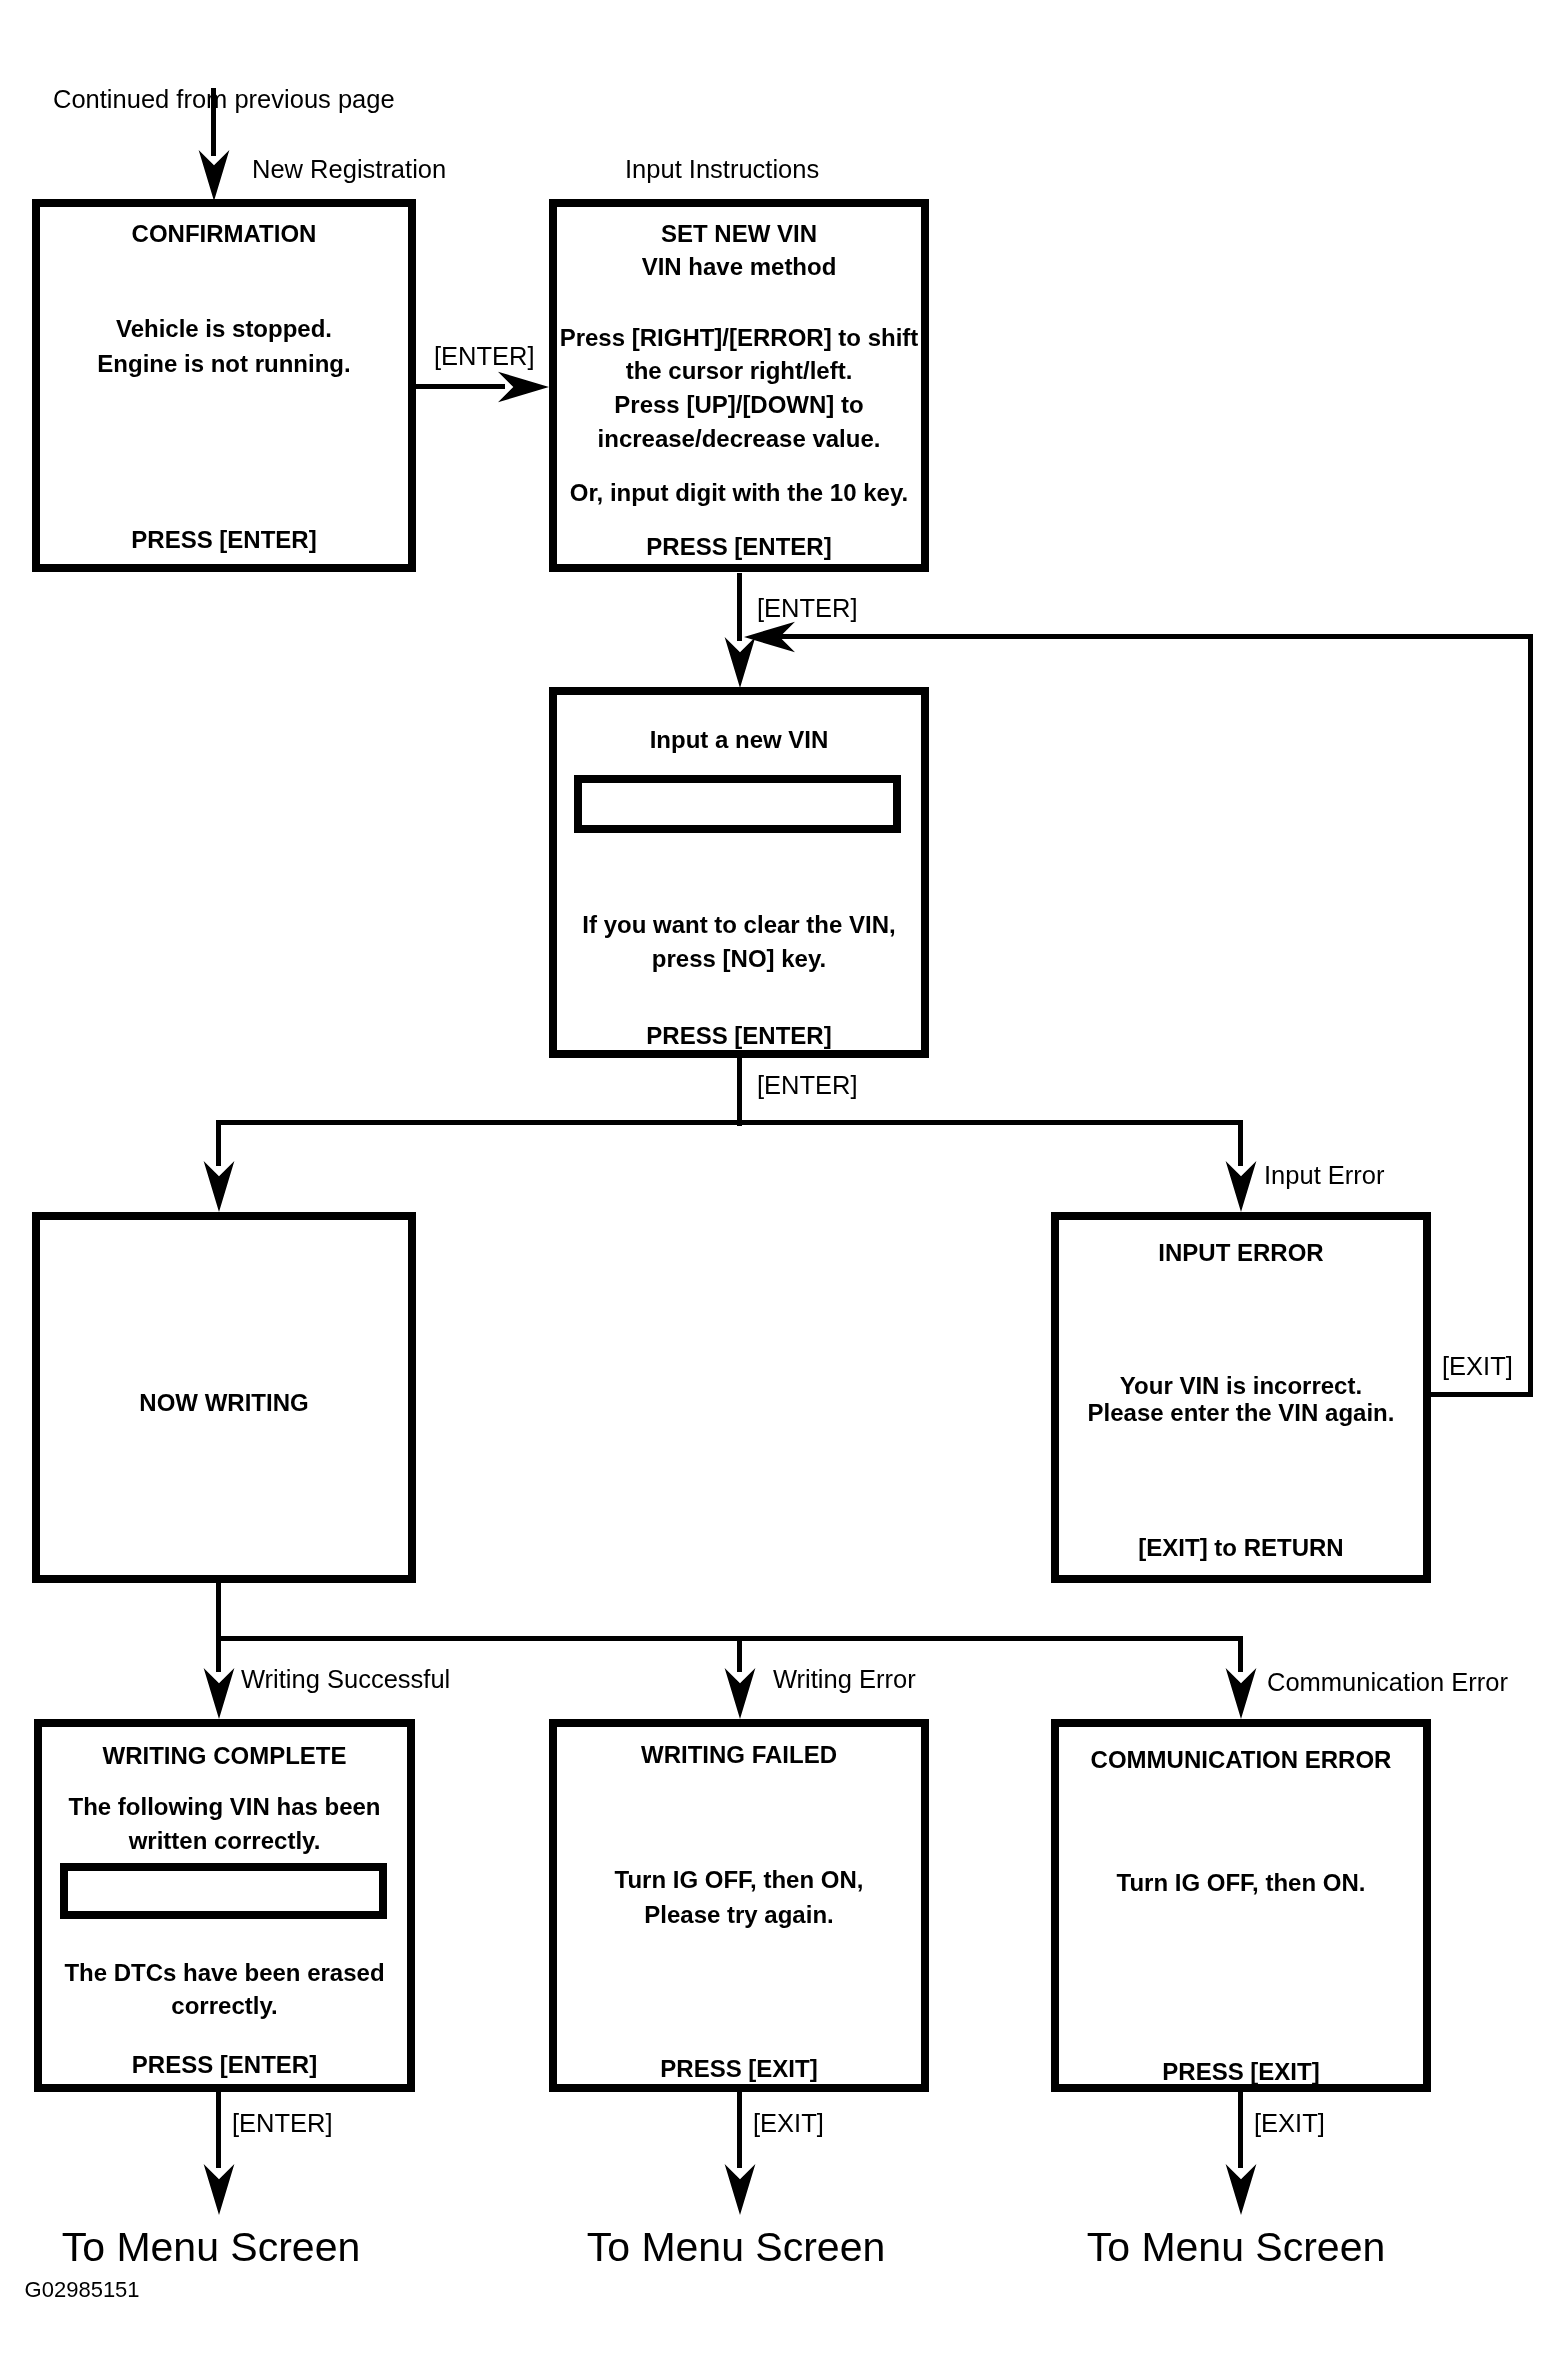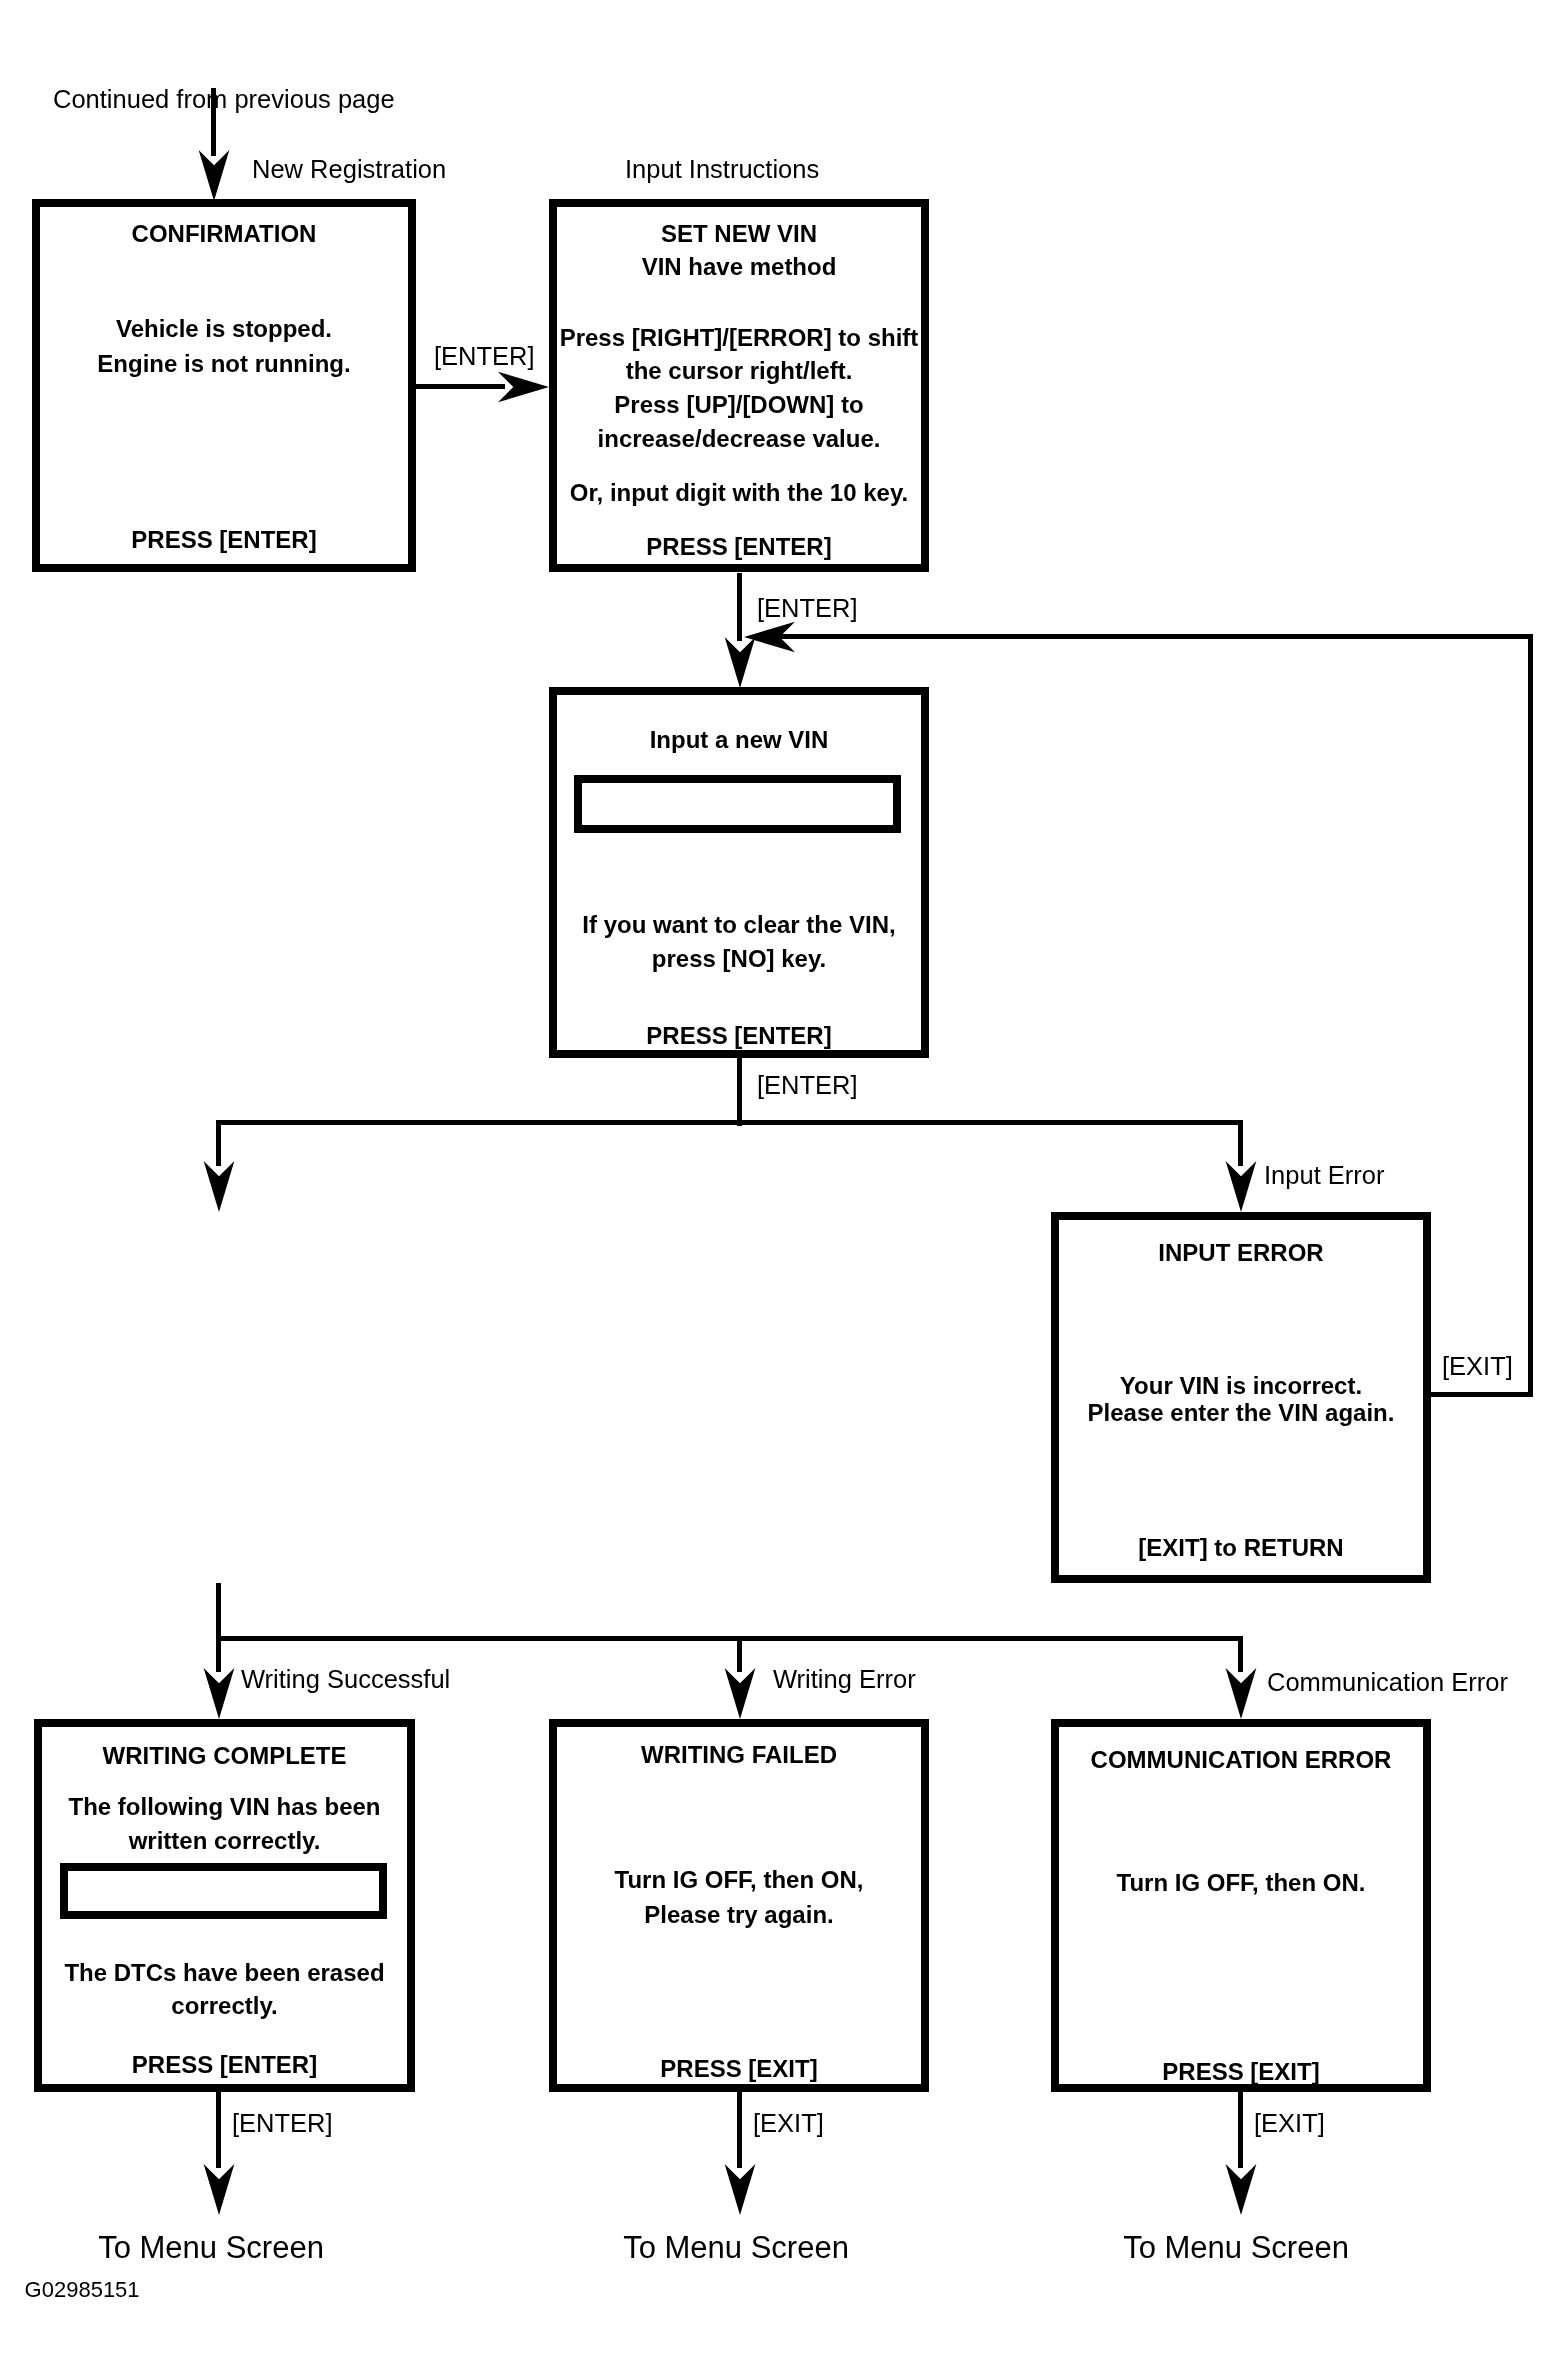--- a/index.html
+++ b/index.html
@@ -42,21 +42,21 @@
   .arr.down{clip-path:polygon(50% 100%, 2% 0%, 50% 30%, 98% 0%);}
   .arr.right{clip-path:polygon(100% 50%, 0% 2%, 30% 50%, 0% 98%);}
   .arr.left{clip-path:polygon(0% 50%, 100% 2%, 70% 50%, 100% 98%);}
   
   .lbl{
     position:absolute;
     font-size:25.5px;
     line-height:28px;
     white-space:nowrap;
   }
-  .lbl.big{font-size:31px;line-height:35px;}
+  .lbl.big{font-size:41px;line-height:35px;}
   .lbl.small{font-size:22px;line-height:24px;}
   .lbl.center{transform:translateX(-50%);}
 </style>
 </head>
 <body>
 
 <div class="canvas">
 
   <div class="lbl" style="left:53px;top:51px;margin-top:34px;">Continued from previous page</div>
 
@@ -107,20 +107,23 @@
 
   <div class="vline" style="left:737px;top:1058px;width:5.3px;height:68px;"></div>
   <div class="lbl" style="left:757px;top:1071px;">[ENTER]</div>
   <div class="hline" style="left:216px;top:1120px;width:1027px;height:5.3px;"></div>
   <div class="vline" style="left:216px;top:1120px;width:5.3px;height:46px;"></div>
   <div class="arr down" style="left:203px;top:1161px;width:32px;height:51px;"></div>
   <div class="vline" style="left:1238px;top:1120px;width:5.3px;height:46px;"></div>
   <div class="arr down" style="left:1225px;top:1161px;width:32px;height:51px;"></div>
   <div class="lbl" style="left:1264px;top:1161px;">Input Error</div>
 
+  <div class="node" style="left:32px;top:1212px;width:384px;height:371px;">
+    <div class="ln" style="top:170px;">NOW WRITING</div>
+  </div>
 
   <div class="node" style="left:1051px;top:1212px;width:380px;height:371px;">
     <div class="ln" style="top:20px;">INPUT ERROR</div>
     <div class="ln" style="top:153px;">Your VIN is incorrect.</div>
     <div class="ln" style="top:180px;">Please enter the VIN again.</div>
     <div class="ln" style="top:315px;">[EXIT] to RETURN</div>
   </div>
 
   <div class="vline" style="left:216px;top:1583px;width:5.3px;height:58px;"></div>
   <div class="hline" style="left:216px;top:1636px;width:1027px;height:5.3px;"></div>

